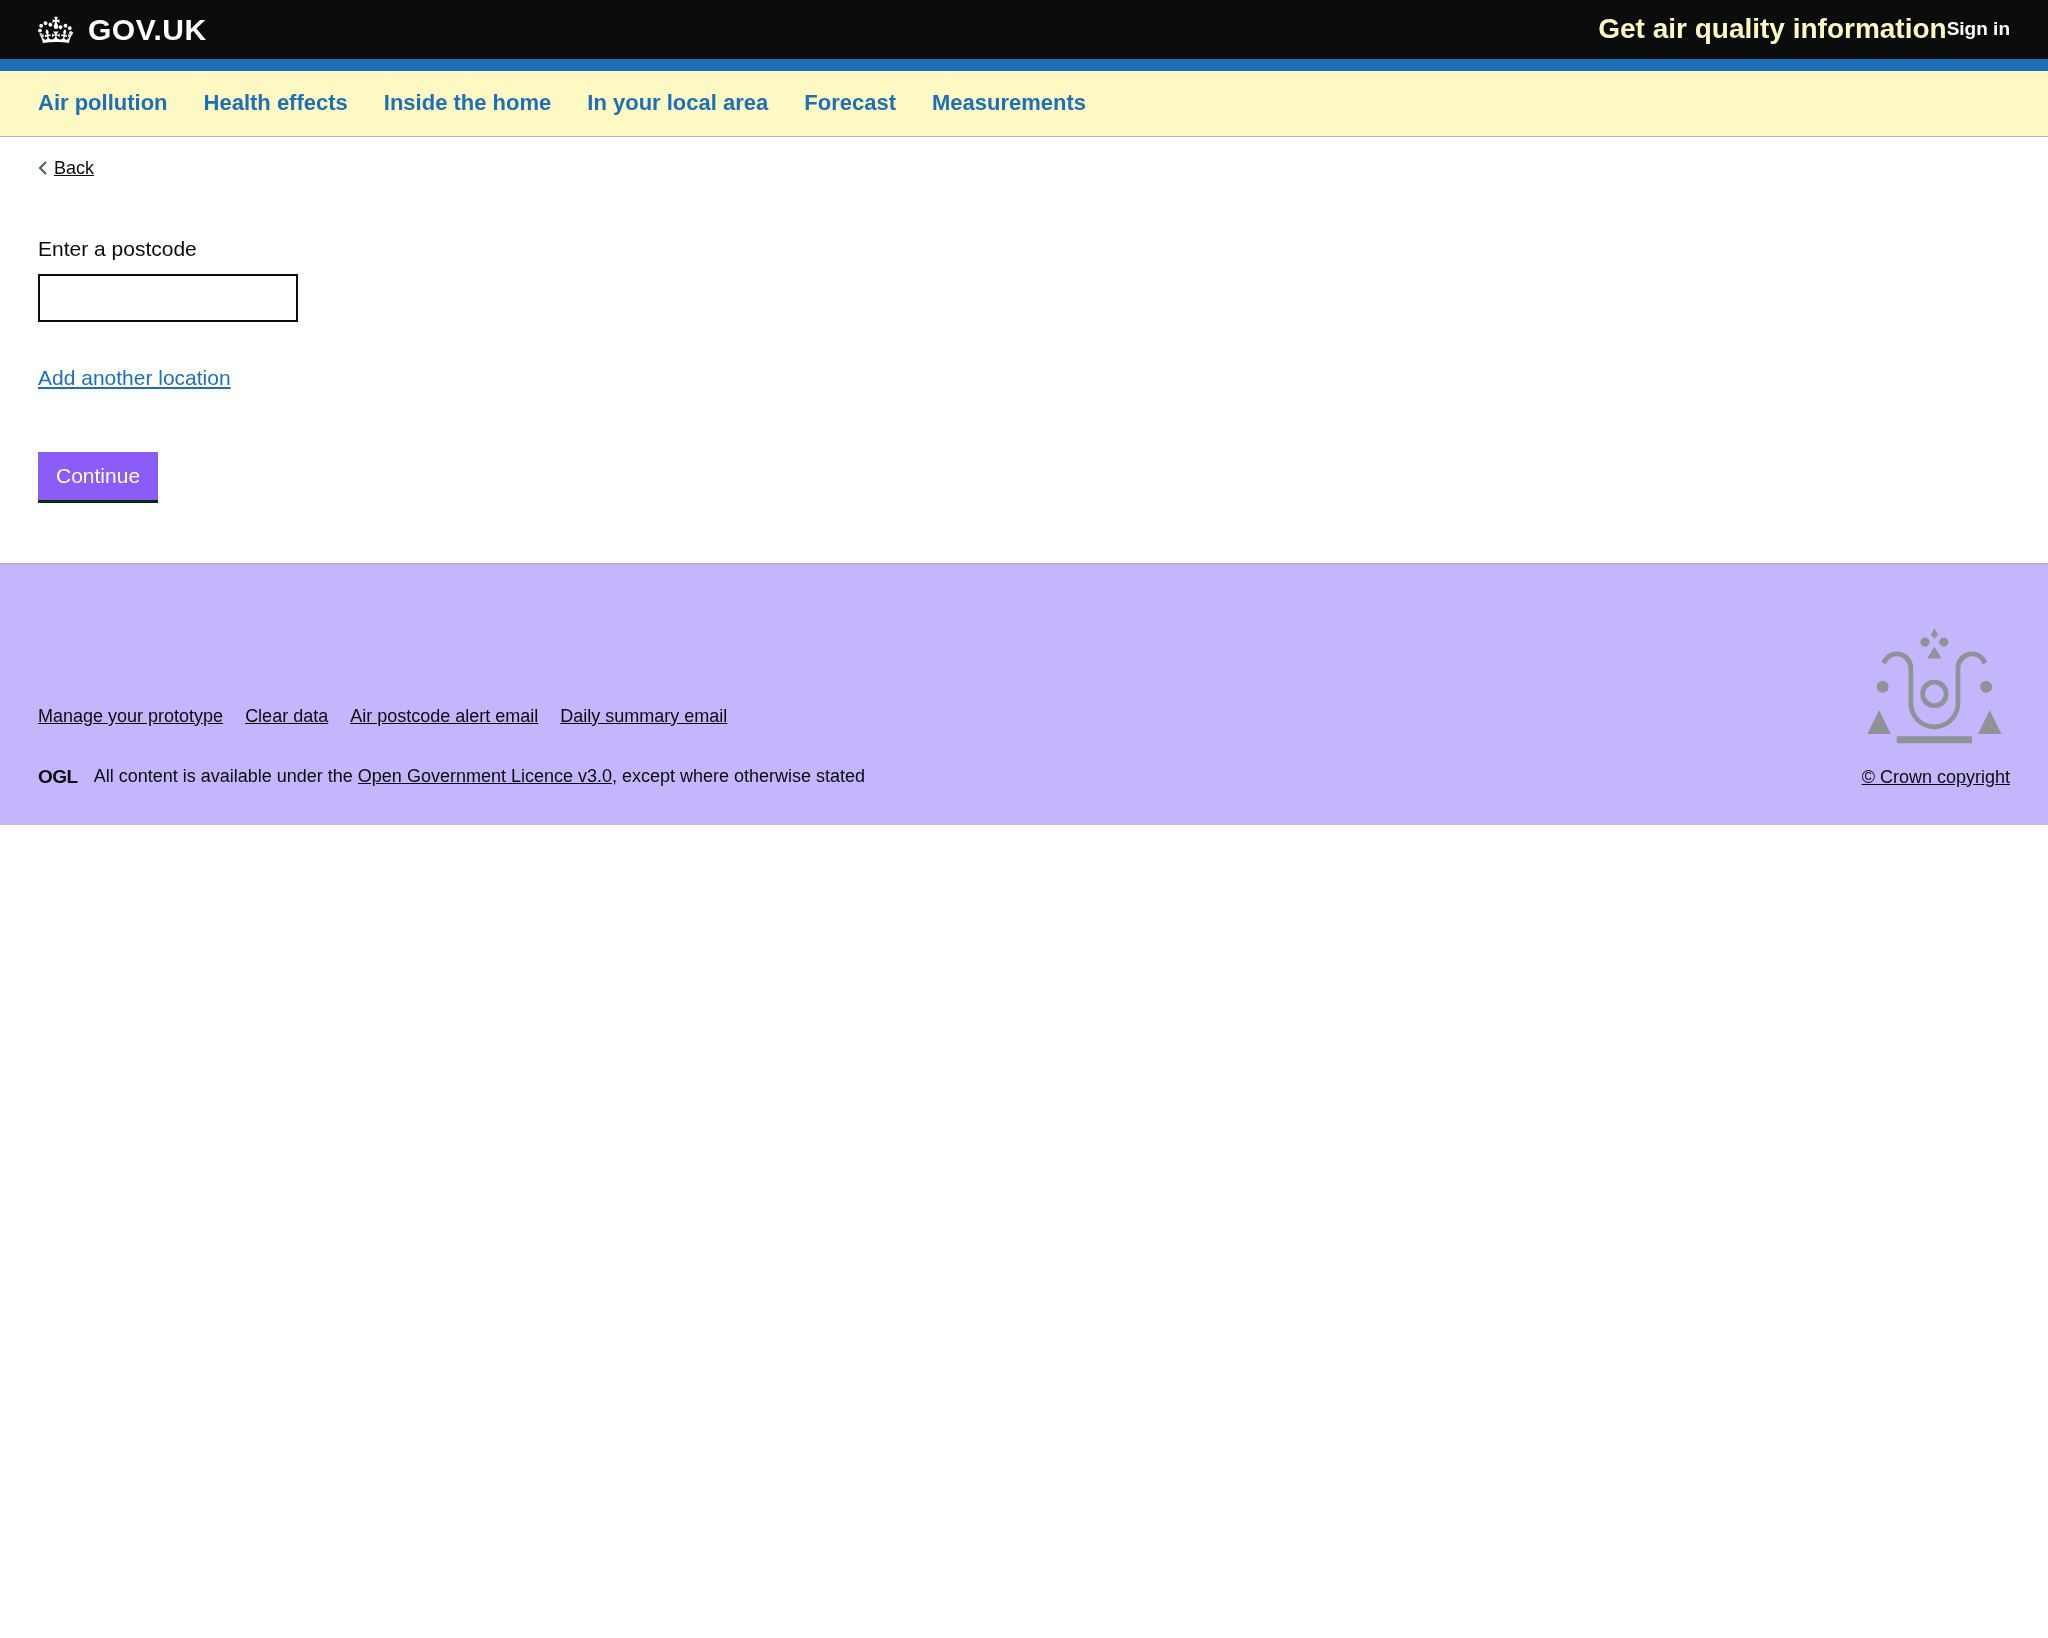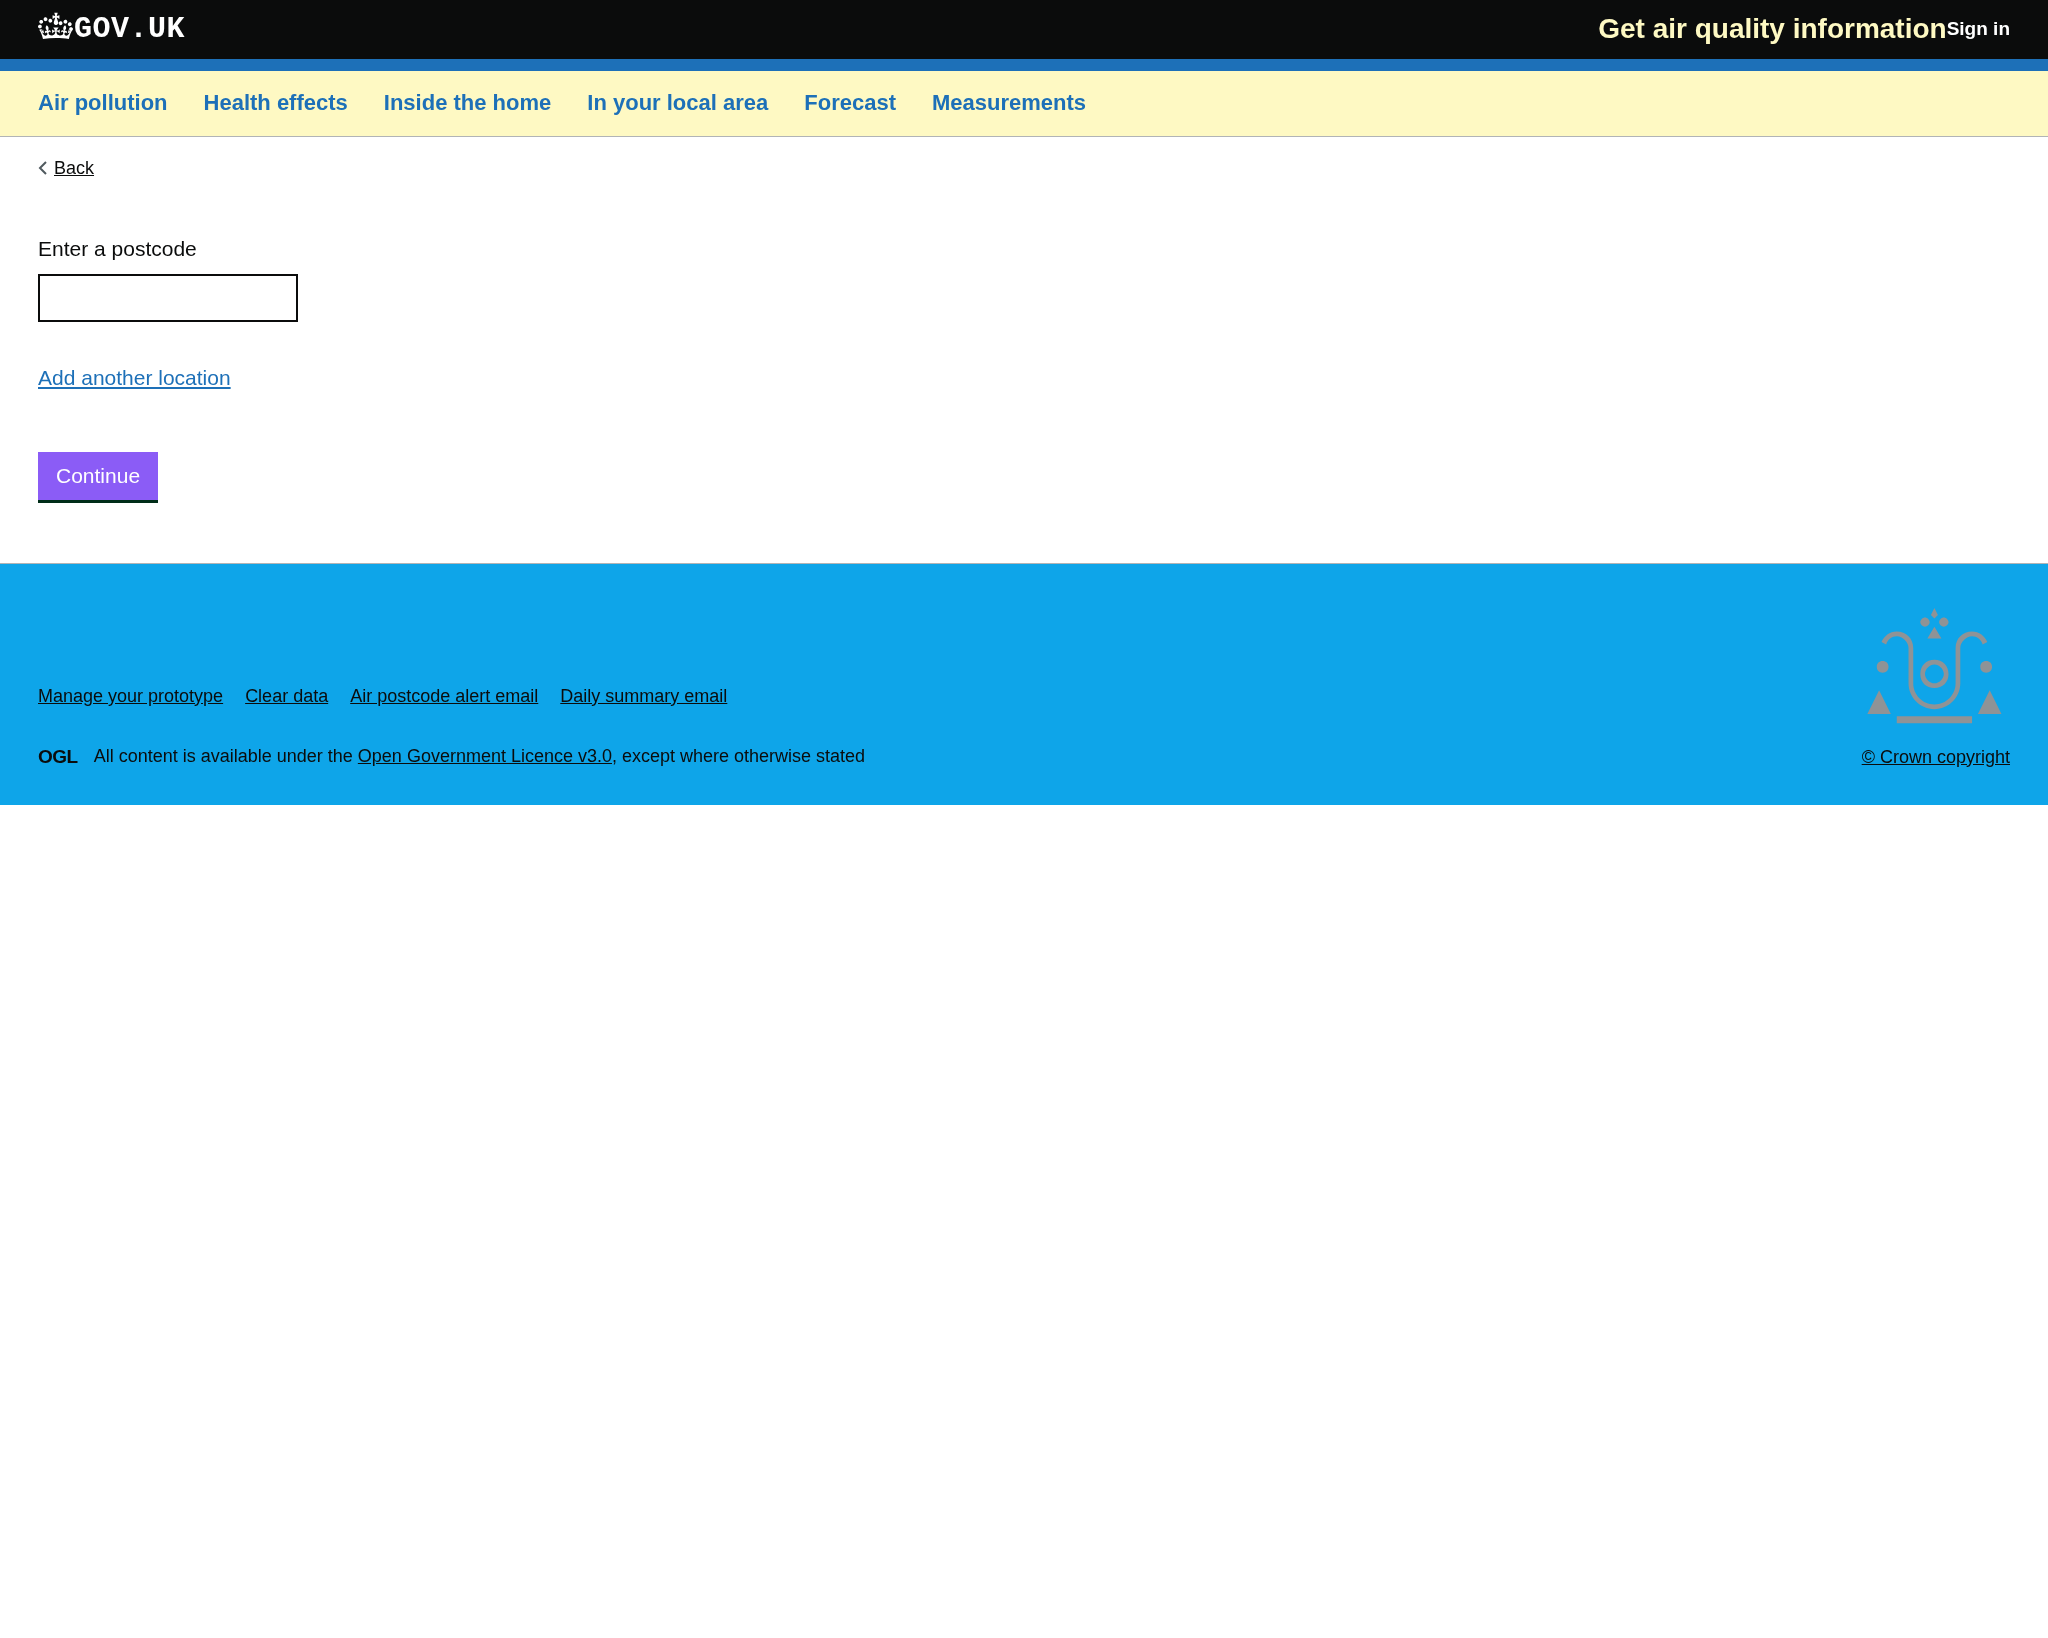--- a/index.html
+++ b/index.html
@@ -12,22 +12,22 @@
   .header {
     background: #0b0c0c;
     display: flex;
     align-items: center;
     justify-content: space-between;
     padding: 10px 38px;
     border-bottom: 12px solid #1d70b8;
   }
   .header-left {
     display: flex;
-    gap: 0;
-    font-family: Liberation Mono, monospace;
+    align-items: center;
+    gap: 14px;
   }
   .crown-icon {
     width: 36px;
     height: 32px;
     fill: #fff;
   }
   .govuk-logo-text {
     color: #fff;
     font-weight: 700;
     font-size: 30px;
@@ -121,23 +121,23 @@
     background: #8b5cf6;
     color: #fff;
     border: none;
     border-bottom: 3px solid #002d18;
     padding: 12px 18px;
     font-size: 21px;
     font-family: inherit;
     cursor: pointer;
   }
   .footer {
-    background: #0ea5e9;
+    background: #c4b5fd;
     border-top: 1px solid #b1b4b6;
-    padding: 44px 38px 36px;
+    padding: 64px 38px 36px;
     display: flex;
     justify-content: space-between;
     align-items: flex-end;
     gap: 40px;
   }
   .footer-left { flex: 1; }
   .footer-links {
     list-style: none;
     display: flex;
     flex-wrap: wrap;

